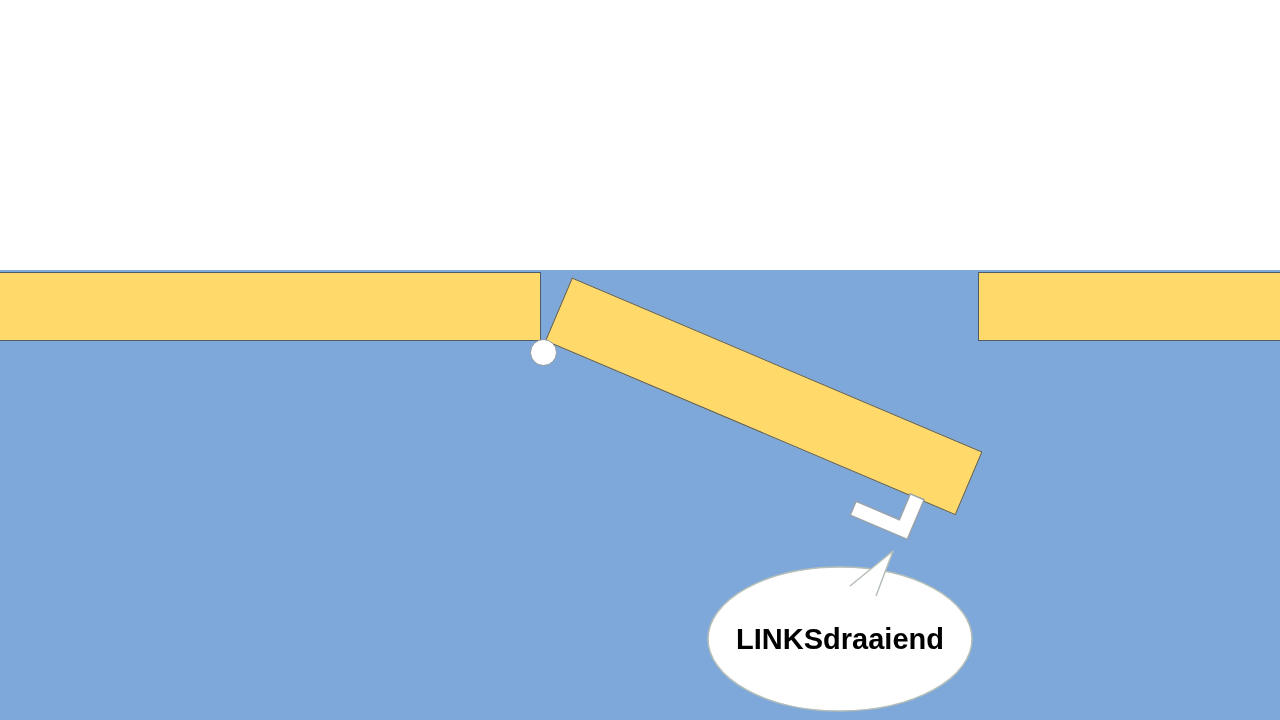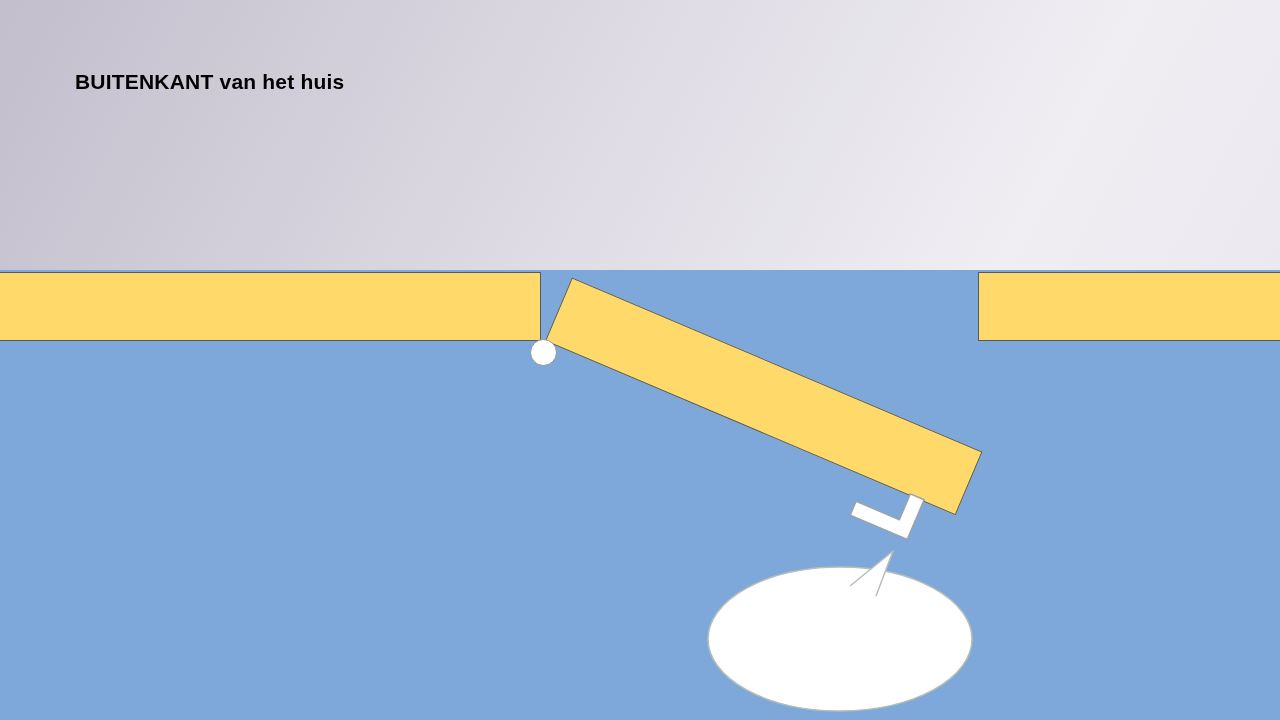--- a/index.html
+++ b/index.html
@@ -106,23 +106,20 @@
     color: var(--text, #000000);
     z-index: 4;
     white-space: nowrap;
   }
 </style>
 </head>
 <body>
 
 <div class="canvas">
 
-  <div class="outside">
-    <div class="label outside-label">BUITENKANT van het huis</div>
-  </div>
 
   <div class="inside">
     
   </div>
 
   <div class="wall wall-left"></div>
   <div class="wall wall-right"></div>
 
   <div class="door">
     <svg class="handle" viewBox="0 0 80 50" xmlns="http://www.w3.org/2000/svg">
@@ -130,14 +127,15 @@
     </svg>
   </div>
 
   <div class="hinge"></div>
 
   <svg class="callout-svg" viewBox="0 0 280 180" xmlns="http://www.w3.org/2000/svg">
     <ellipse cx="140" cy="99" rx="132" ry="72" fill="#ffffff" stroke="#b5bfb7" stroke-width="1.5"></ellipse>
     <path d="M150 46 L193 11 L176 56" fill="#ffffff" stroke="#b5bfb7" stroke-width="1.5" stroke-linejoin="round"></path>
   </svg>
 
+  <div class="callout-label">LINKSdraaiend</div>
 
 </div>
 
 </body></html>

